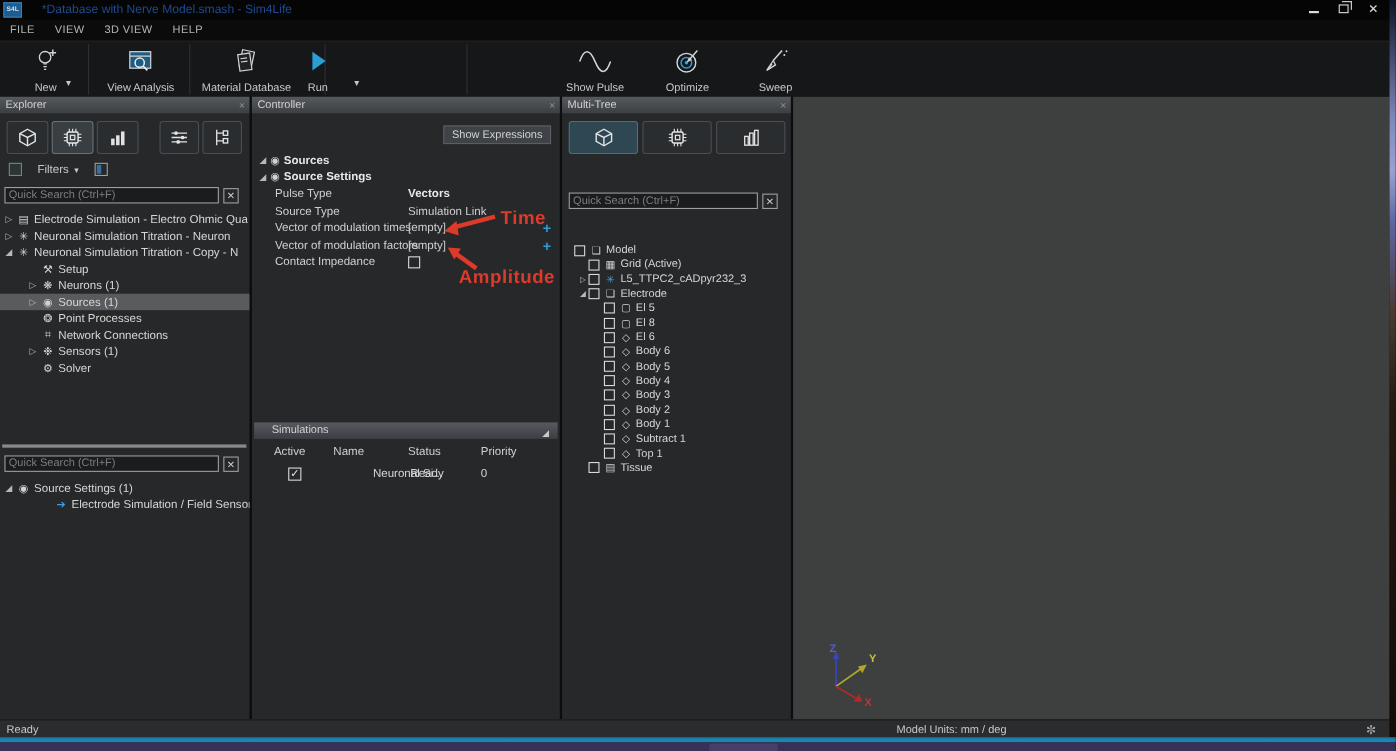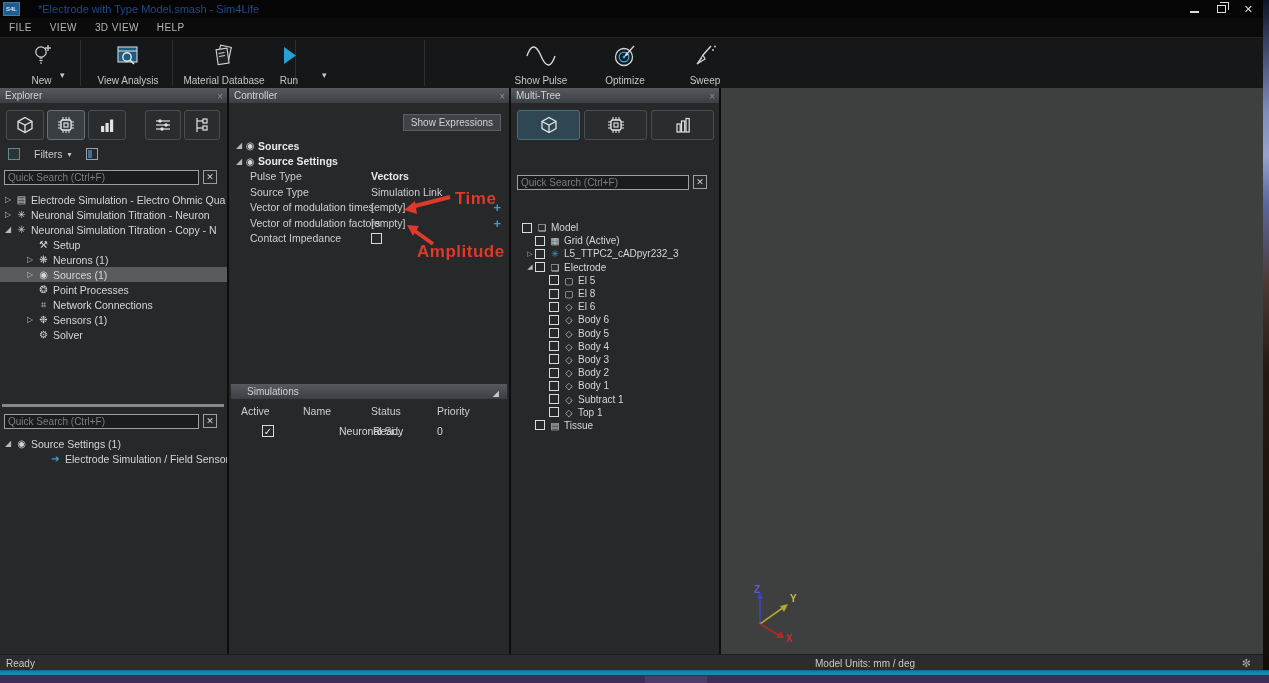--- a/index.html
+++ b/index.html
@@ -41,21 +41,21 @@
   .panel-close { position:absolute; right:4px; top:1px; color:#8b8f93; font-size:10px; }
   .vdiv { position:absolute; top:88px; height:566px; width:2px; background:#0c0d0e; }
 
   
   .icon-tab { position:absolute; height:30px; background:#2a2d30; border:1px solid #4a4e52; border-radius:3px;
     display:flex; align-items:center; justify-content:center; }
   .icon-tab.active-gray { background:#383e42; border-color:#6a7075; }
   .icon-tab.active-teal { background:#2e4752; border-color:#4a7080; }
 
   
-  .searchrow { position:absolute; display:flex; align-items:flex-start; }
+  .searchrow { position:absolute; display:flex; align-items:flex-end; }
   .searchbox { height:15px; background:#1b1c1d; border:1px solid #9aa0a4; color:#d0d0d0; font-size:10px; padding:0 3px;
     font-family:"Liberation Sans", sans-serif; }
   .searchbox::placeholder { color:#7a7f83; }
   .clearbtn { width:14px; height:14px; margin-left:4px; border:1px solid #9aa0a4; color:#d0d0d0; font-size:9px;
     display:flex; align-items:center; justify-content:center; background:#26282a; }
 
   
   .tree { position:absolute; left:0; width:100%; }
   .trow { display:flex; align-items:center; height:15px; color:#d6d6d6; font-size:10.5px; white-space:nowrap; overflow:hidden; }
   .trow .expander { width:12px; color:#b8b8b8; font-size:8px; text-align:center; flex:none; }
@@ -127,21 +127,21 @@
   svg { display:block; }
 </style>
 </head>
 <body>
 
 <div id="screen">
   <div id="wallpaper"></div>
 
   <div class="titlebar">
     <div class="applogo">S4L</div>
-    <div class="title-text">*Electrode with Type Model.smash - Sim4Life</div>
+    <div class="title-text">*Database with Nerve Model.smash - Sim4Life</div>
     <div class="winbtns">
       <span class="winbtn"><span class="minimize-shape"></span></span>
       <span class="winbtn"><span class="restore-shape"></span></span>
       <span class="winbtn"><span>✕</span></span>
     </div>
   </div>
 
   <div class="menubar">
     <span class="menu-item">FILE</span>
     <span class="menu-item">VIEW</span>
@@ -439,21 +439,21 @@
       </g>
     </svg>
     <div class="annot-text" style="left:226px;top:101px;">Time</div>
     <div class="annot-text" style="left:188px;top:154px;">Amplitude</div>
 
     <div class="sims-header">
       <span>Simulations</span>
       <span class="sims-collapse">◢</span>
     </div>
     <div class="sims-cols">
-      <span style="left:12px;">Active</span>
+      <span style="left:20px;">Active</span>
       <span style="left:74px;">Name</span>
       <span style="left:142px;">Status</span>
       <span style="left:208px;">Priority</span>
     </div>
     <div class="sims-row">
       <span class="sim-active-cb">✓</span>
       <span style="left:74px;padding-left:36px;">Neuronal Si...</span>
       <span style="left:144px;">Ready</span>
       <span style="left:208px;">0</span>
     </div>

